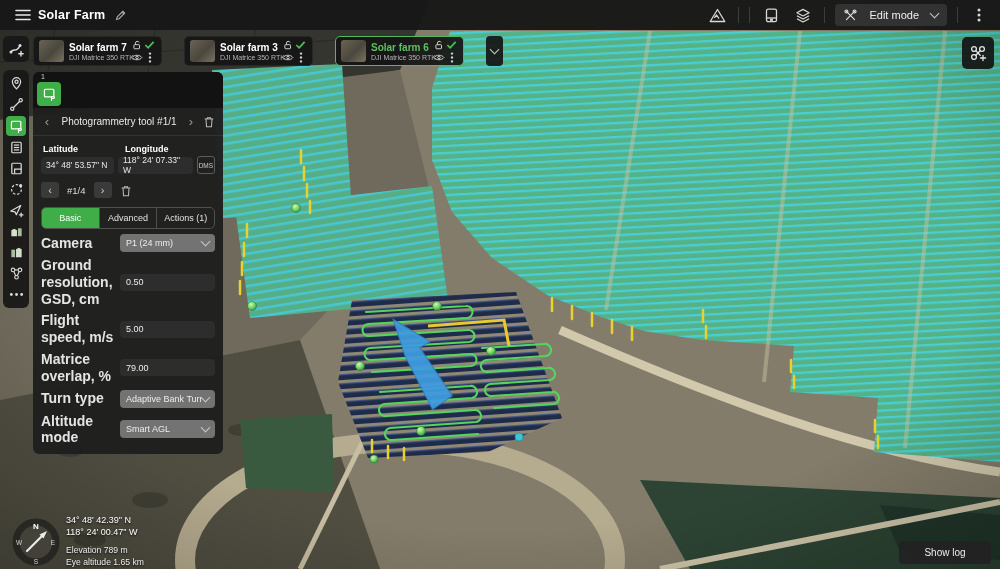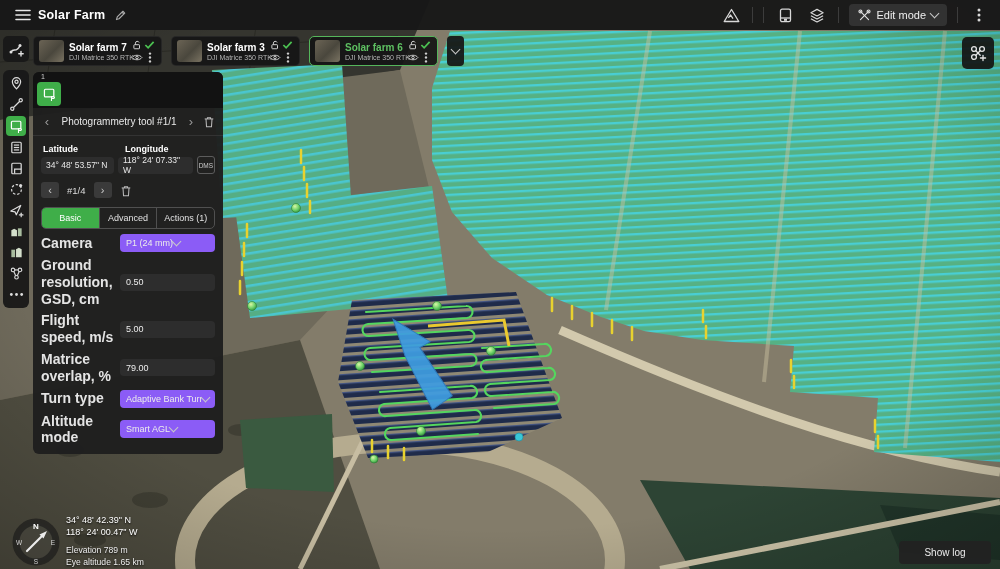--- a/index.html
+++ b/index.html
@@ -13,27 +13,27 @@
   .topbar{position:absolute;left:0;top:0;width:1000px;height:30px;background:rgba(24,24,24,.97);
           display:flex;align-items:center;z-index:30;color:#e8e8e8}
   .tb-left{display:flex;align-items:center;gap:4px;padding-left:12px}
   .tb-title{font-size:12.5px;font-weight:700;color:#fff;letter-spacing:.2px}
   .tb-right{margin-left:auto;display:flex;align-items:center;gap:10px;padding-right:10px}
   .tb-divider{width:1px;height:16px;background:#3c3c3c}
   .searchbox{display:flex;align-items:center;gap:6px;width:136px;height:20px;background:#383838;
              border-radius:10px;padding:0 9px}
   .searchbox input{flex:1;background:transparent;border:0;outline:0;color:#ddd;font-size:10.5px;
                    font-family:inherit;min-width:0}
-  .editmode{display:flex;align-items:center;gap:5px;background:#323232;border-radius:4px;
+  .editmode{display:flex;align-items:center;gap:12px;background:#323232;border-radius:4px;
             height:22px;padding:0 9px;font-size:11px;color:#eee}
   .iconbtn{display:flex;align-items:center;justify-content:center;width:22px;height:22px;cursor:pointer}
   .chevd{width:6px;height:6px;border-right:1.4px solid #c9c9c9;border-bottom:1.4px solid #c9c9c9;
          transform:rotate(45deg);margin-top:-3px}
   
-  .cards{position:absolute;left:33px;top:36px;display:flex;gap:9px;z-index:25;align-items:flex-start}
+  .cards{position:absolute;left:33px;top:36px;display:flex;gap:22px;z-index:25;align-items:flex-start}
   .card{width:129px;height:30px;background:rgba(22,22,22,.93);border-radius:5px;display:flex;
         align-items:center;padding:0 5px;box-sizing:border-box;border:1px solid rgba(60,60,60,.4)}
   .card.selected{border:1px solid #55b65b}
   .thumb{width:25px;height:22px;border-radius:3px;flex:none;
          background:linear-gradient(135deg,#6b6455 0%,#4a473d 55%,#7a7362 100%)}
   .card-txt{margin-left:5px;min-width:0}
   .card-title{font-size:10px;font-weight:700;color:#fff;white-space:nowrap}
   .card.selected .card-title{color:#5ec062}
   .card-sub{font-size:7px;color:#b5b5b5;margin-top:1px;white-space:nowrap}
   .card-ic{margin-left:auto;display:grid;grid-template-columns:13px 13px;grid-auto-rows:12px;
@@ -77,22 +77,22 @@
   .wp-label{font-size:9.5px;color:#ddd}
   .tabs{display:flex;margin:9px 8px 4px;border:1px solid #505050;border-radius:5px;overflow:hidden;height:20px}
   .tab{flex:1;display:flex;align-items:center;justify-content:center;font-size:9px;color:#e2e2e2;
        border-left:1px solid #505050;white-space:nowrap}
   .tab:first-child{border-left:0}
   .tab.active{background:#3fae49;color:#fff}
   .frow{display:flex;justify-content:space-between;align-items:center;margin:5px 8px 0;min-height:18px}
   .flabel{font-size:14px;font-weight:600;color:#e4e4e4;width:86px;line-height:1.2}
   .finput{width:95px;height:17px;background:#2d2d2d;border:0;border-radius:4px;color:#ececec;
           font-size:9px;padding:0 6px;box-sizing:border-box;font-family:inherit;outline:none;flex:none}
-  .fselect{width:95px;height:18px;background:#8b5cf6;border-radius:4px;color:#ececec;font-size:9px;
-           display:flex;align-items:center;padding:0 6px;
+  .fselect{width:95px;height:18px;background:#737373;border-radius:4px;color:#ececec;font-size:9px;
+           display:flex;align-items:center;justify-content:space-between;padding:0 6px;
            box-sizing:border-box;flex:none}
   .fselect span{white-space:nowrap;overflow:hidden}
   
   .compass{position:absolute;left:10px;top:516px;z-index:20}
   .coords{position:absolute;left:66px;top:515px;z-index:20;color:#fff;
           text-shadow:0 1px 2px rgba(0,0,0,.9);font-size:9px;line-height:1.3}
   .coords .dim{margin-top:7px;color:#ededed;font-size:8.6px}
   
   .showlog{position:absolute;left:899px;top:541px;width:92px;height:23px;background:rgba(34,34,34,.95);
            border-radius:4px;display:flex;align-items:center;justify-content:center;color:#ececec;

